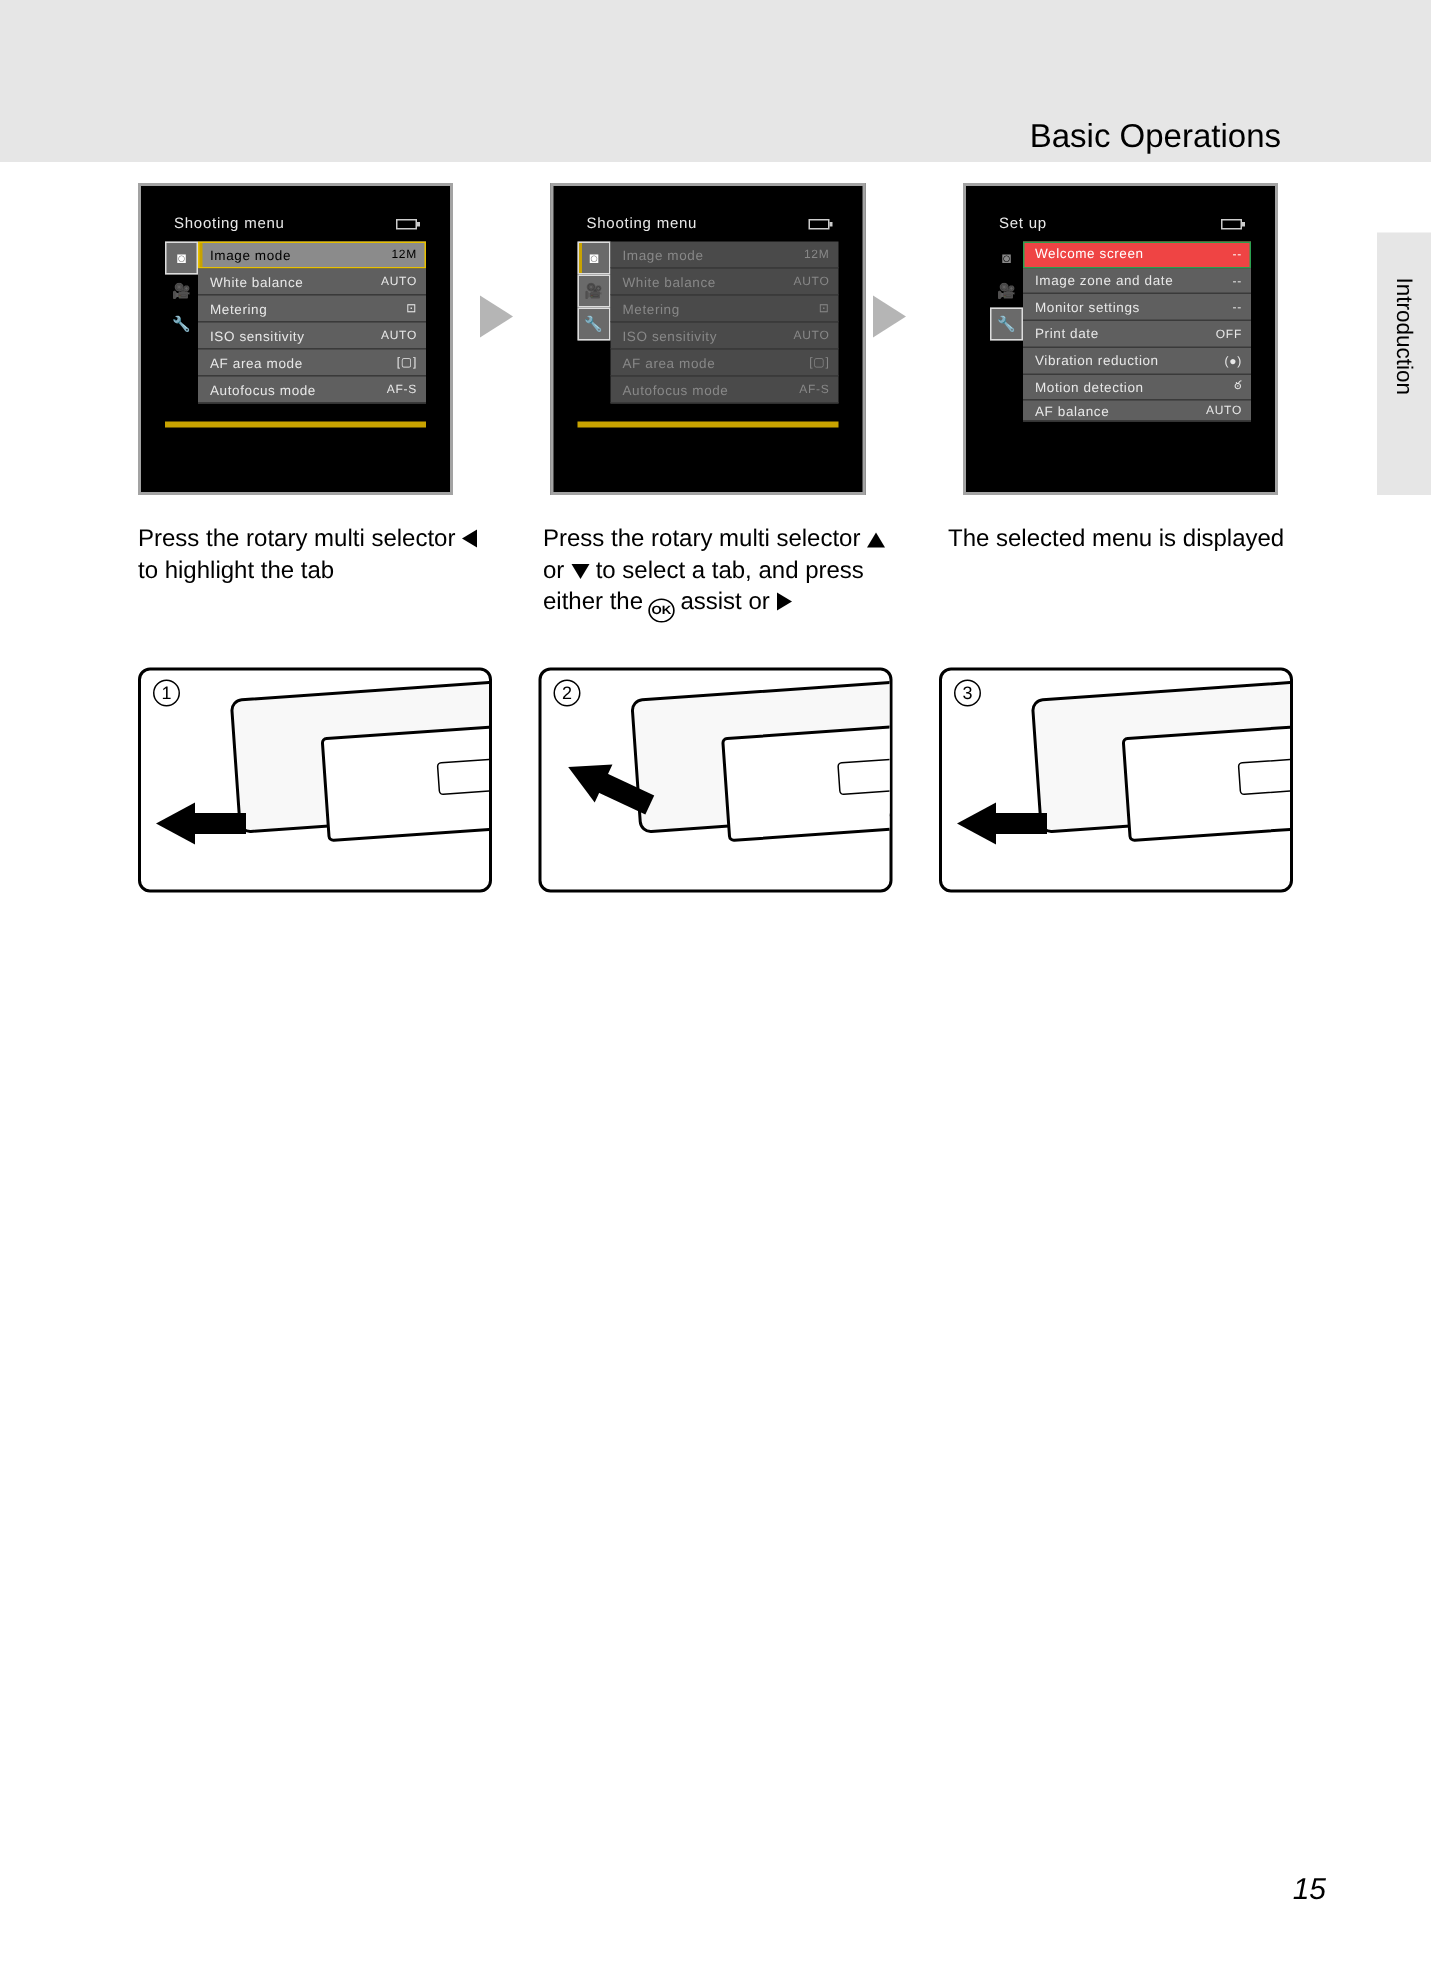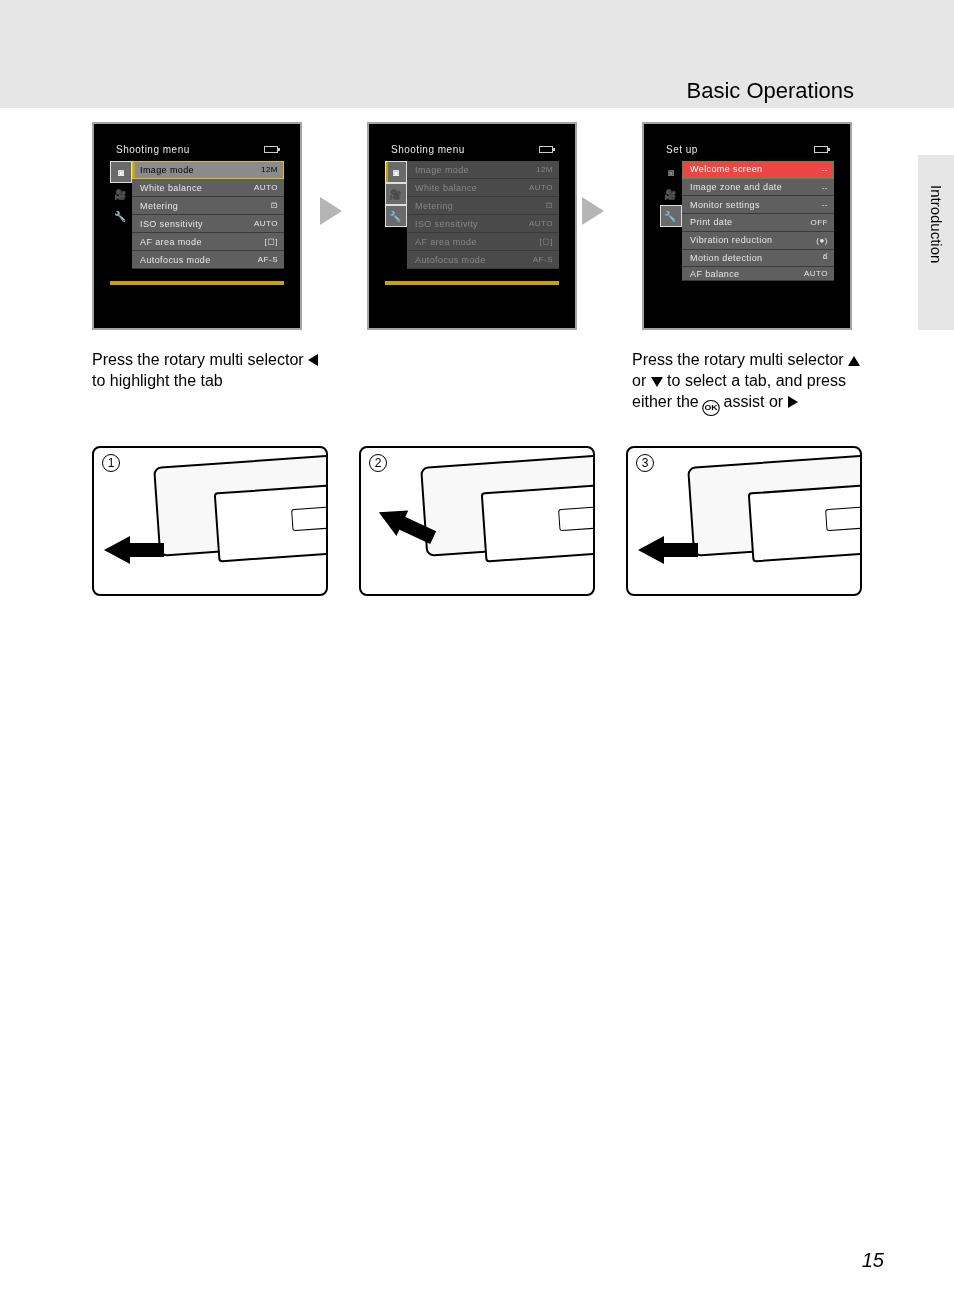--- a/index.html
+++ b/index.html
@@ -463,20 +463,21 @@
 
   </div>
 
   <div class="caption-row">
     <div class="caption">
       <span>Press the rotary multi selector </span><span class="inline-tri tri-left"></span><span> to highlight the tab</span>
     </div>
     <div class="caption">
       <span>Press the rotary multi selector </span><span class="inline-tri tri-up"></span><span> or </span><span class="inline-tri tri-down"></span><span> to select a tab, and press either the </span><span class="ok-icon">OK</span><span> assist or </span><span class="inline-tri tri-right"></span>
     </div>
+    <div class="caption">The selected menu is displayed</div>
   </div>
 
 
   <div class="strap-row">
     <div class="strap-box">
       <div class="strap-num">1</div>
       <div class="cam-body"></div>
       <div class="cam-panel"></div>
       <div class="move-arrow">
           <div class="head"></div>

